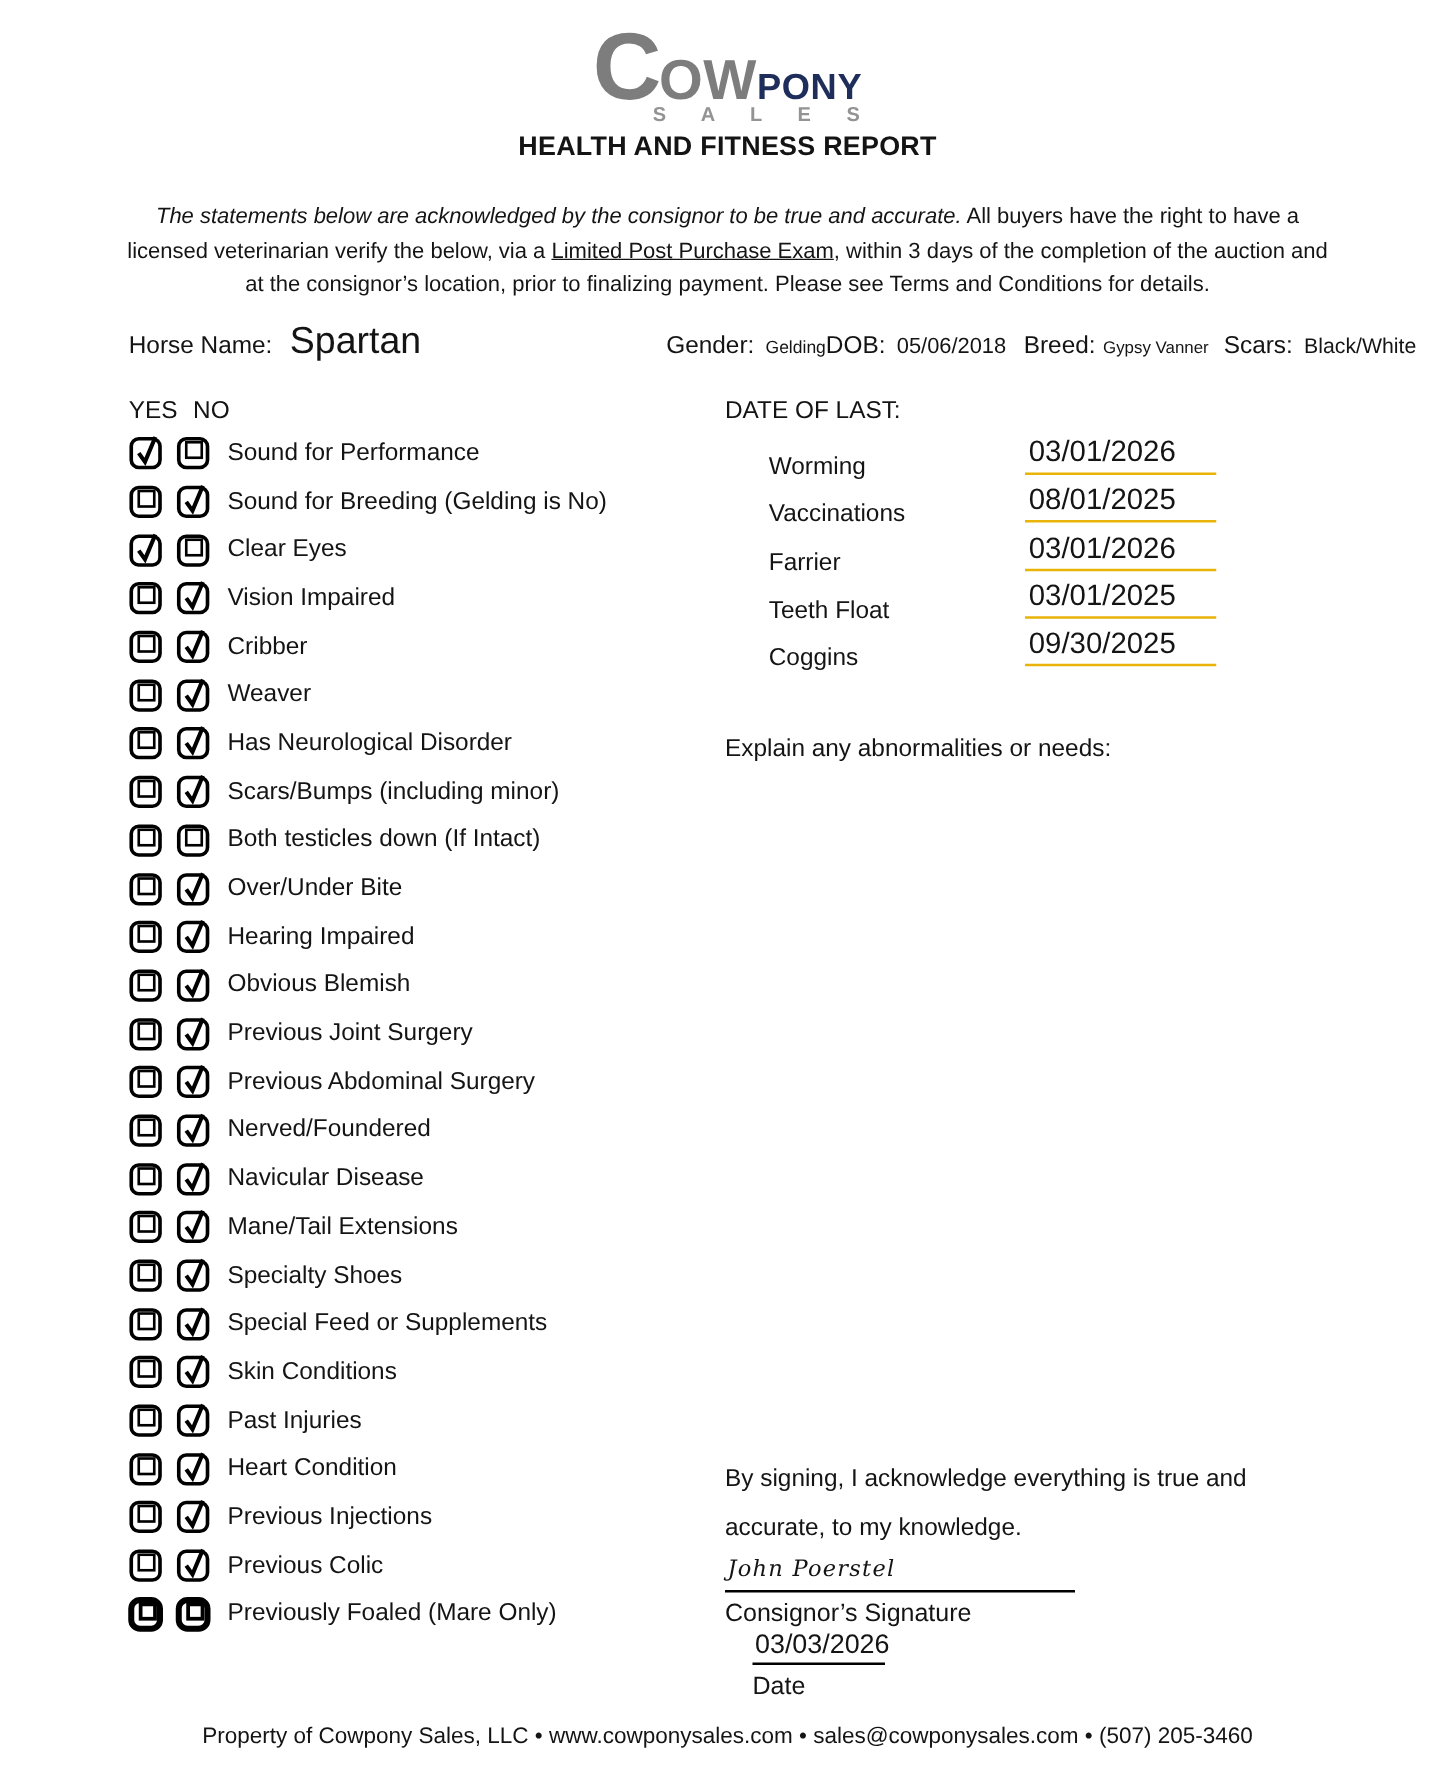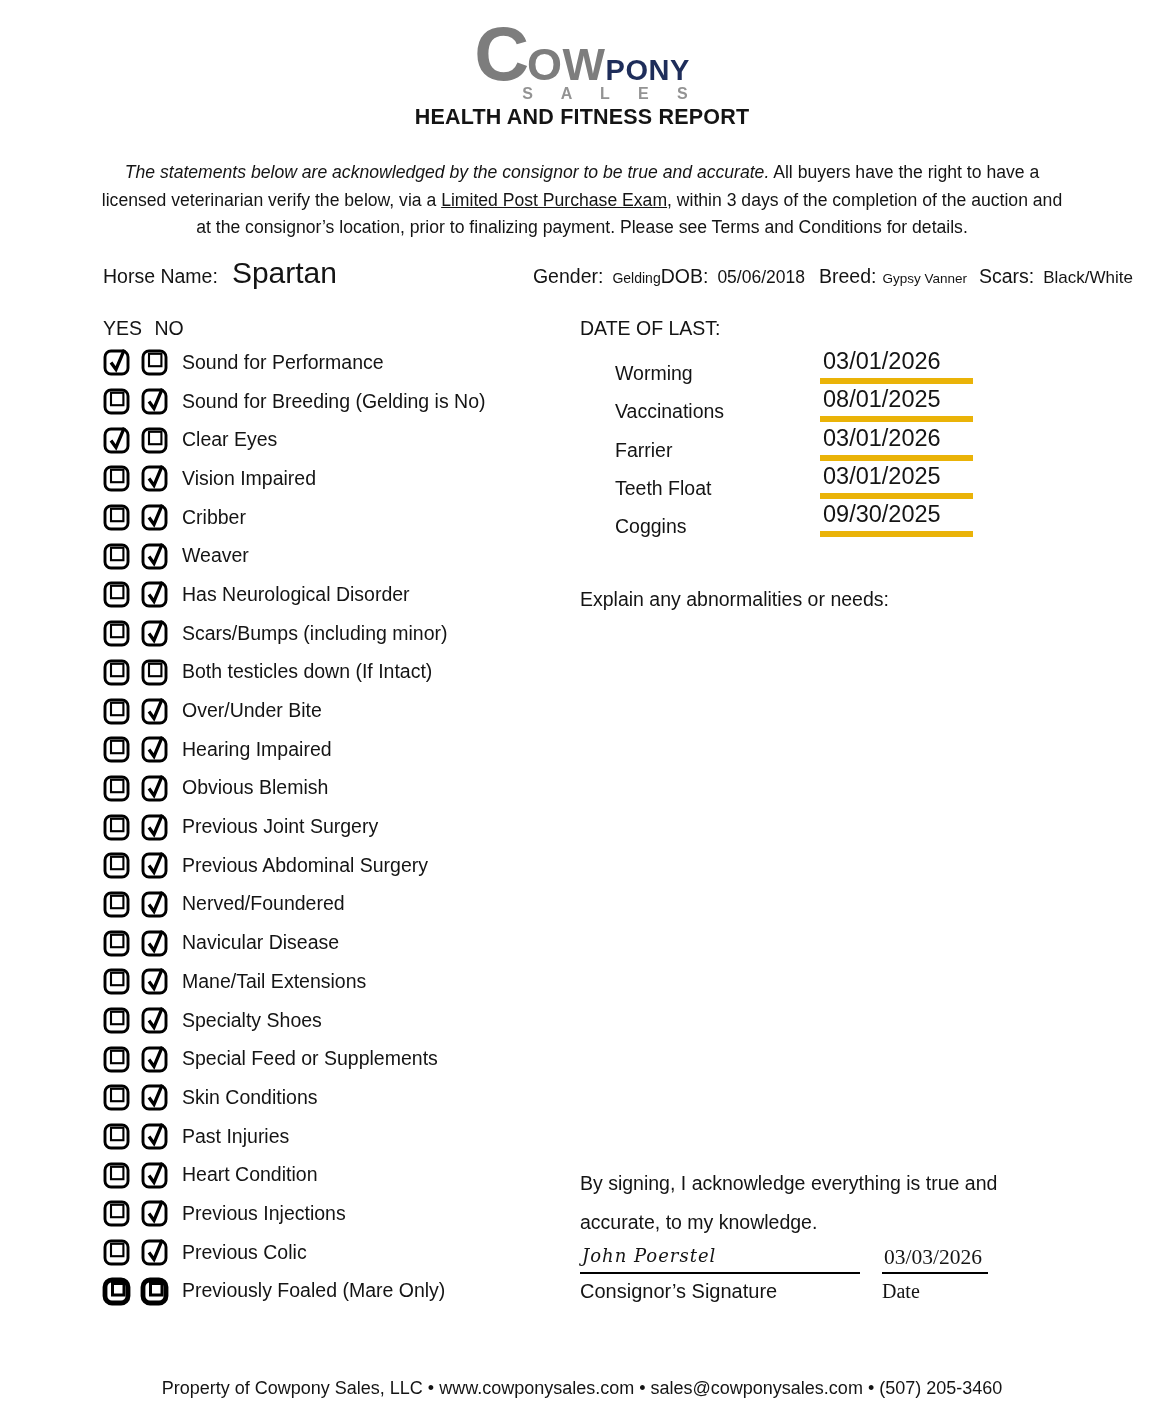--- a/index.html
+++ b/index.html
@@ -48,32 +48,32 @@
   .cb.no{margin-right:13px;}
   .cb svg{overflow:visible;display:block;}
   .chk-label{font-size:19.5px;white-space:nowrap;}
   
   .dates{position:absolute;left:580px;top:316px;width:380px;}
   .dates-header{font-size:19.5px;line-height:24px;}
   .date-rows{margin-top:8px;margin-left:35px;}
   .date-row{position:relative;height:38.3px;}
   .date-label{position:absolute;left:0;top:14px;font-size:19.5px;}
   .date-value{position:absolute;left:205px;top:0;width:150px;
-    border-bottom:6px solid #eab308;font-size:23.5px;padding:0 0 3px 3px;}
+    border-bottom:2px solid #eab308;font-size:23.5px;padding:0 0 3px 3px;}
   
   .abnormal{position:absolute;left:580px;top:588px;width:470px;font-size:19.5px;}
   
   .sig{position:absolute;left:580px;top:1164px;width:440px;}
   .sig-ack{font-size:19.5px;line-height:38.8px;width:424px;}
-  .sig-cols{display:flex;margin-top:3px;}
+  .sig-cols{display:flex;margin-top:3px;flex-direction:column;}
   .sig-left{width:280px;}
   .sig-script{font-family:"DejaVu Serif",serif;font-style:italic;font-size:18px;
     letter-spacing:1px;height:27px;border-bottom:2px solid #000;padding-left:2px;}
   .sig-label{font-size:20px;margin-top:6px;}
-  .sig-right{margin-left:22px;width:106px;font-family:Liberation Serif, serif;}
+  .sig-right{margin-left:22px;width:106px;}
   .sig-date{font-size:21.5px;height:27px;border-bottom:2px solid #000;padding-left:2px;}
   
   .footer{position:absolute;top:1378px;left:0;width:100%;text-align:center;font-size:18px;}
 </style>
 </head>
 <body>
 
 <div class="page">
 
   <div class="logo">

